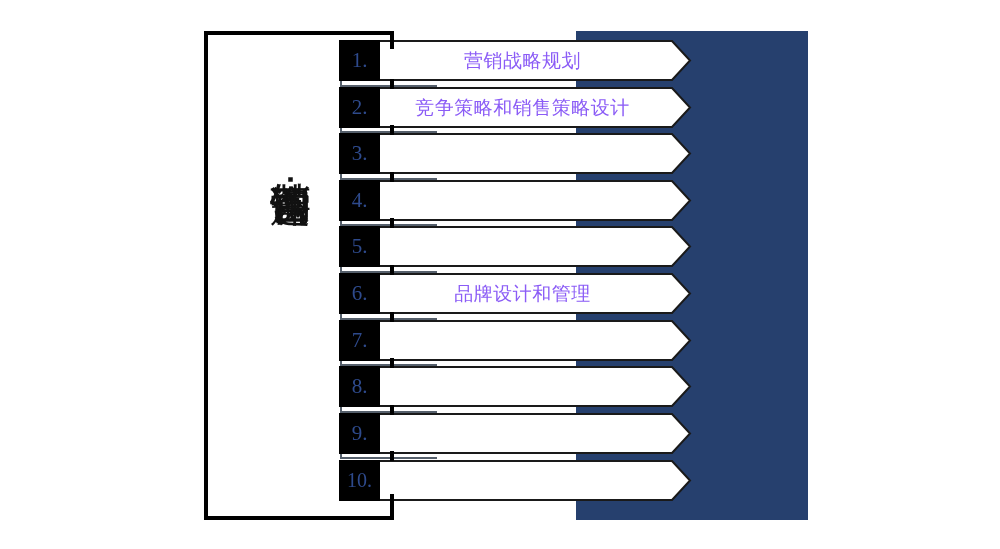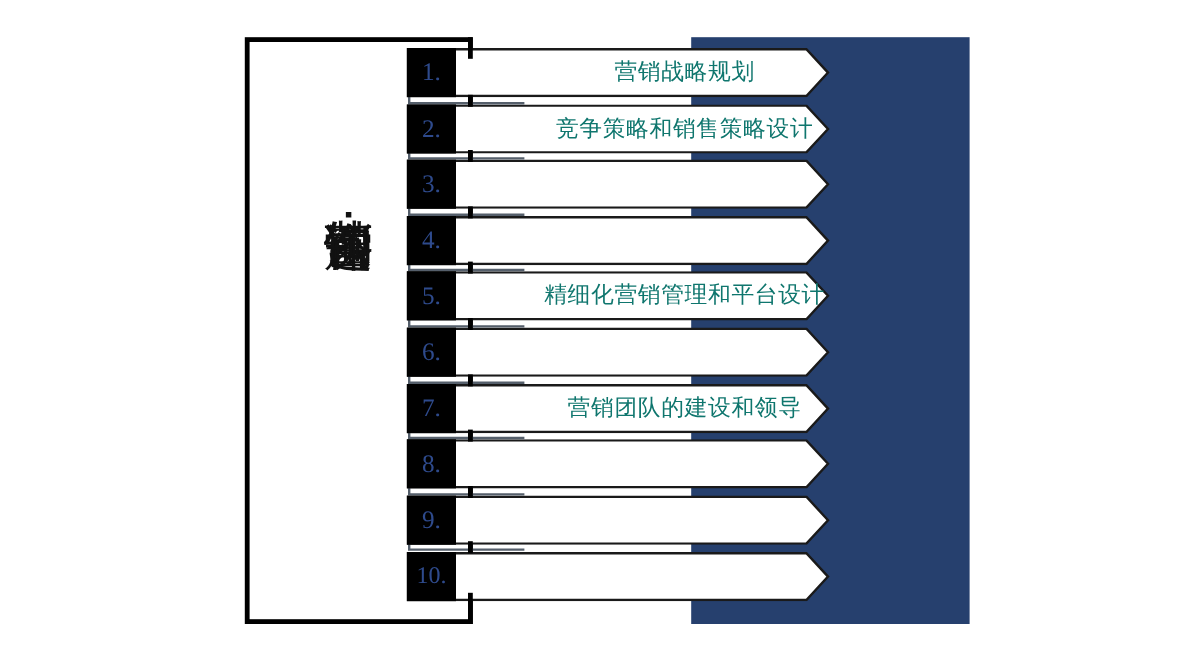--- a/index.html
+++ b/index.html
@@ -108,25 +108,24 @@
   .row-label {
     position: absolute;
     left: 41px;
     top: 0;
     width: 285px;
     height: 41px;
     line-height: 41px;
     text-align: center;
     font-family: "Liberation Sans", "DejaVu Sans", sans-serif;
     font-size: 19px;
-    color: #0f766e;
+    color: #8b5cf6;
     z-index: 2;
     white-space: nowrap;
     letter-spacing: 0.5px;
-    padding-left: 48px;
   }
 
   
   .connector {
     position: absolute;
     left: 339px;
     width: 100px;
     height: 9px;
     z-index: 1;
   }
@@ -211,50 +210,49 @@
         </svg>
       </div>
       <div class="spine" style="top: 218.4px; height: 10px;"></div>
       <div class="row" style="top: 226.4px;">
         <div class="row-arrow">
           <svg viewBox="0 0 353 41" xmlns="http://www.w3.org/2000/svg">
             <path d="M1 1 L333 1 L351 20.5 L333 40 L1 40 Z" fill="#ffffff" stroke="#1a1a1a" stroke-width="2"></path>
           </svg>
         </div>
         <div class="row-num">5.</div>
-        <div class="row-label">精细化营销管理和平台设计</div>
       </div>
       <div class="connector" style="top: 265px;">
         <svg viewBox="0 0 100 9" xmlns="http://www.w3.org/2000/svg">
           <path d="M2 1 L2 7 L98 7" fill="none" stroke="#555f6b" stroke-width="2"></path>
         </svg>
       </div>
       <div class="spine" style="top: 265px; height: 10px;"></div>
       <div class="row" style="top: 273px;">
         <div class="row-arrow">
           <svg viewBox="0 0 353 41" xmlns="http://www.w3.org/2000/svg">
             <path d="M1 1 L333 1 L351 20.5 L333 40 L1 40 Z" fill="#ffffff" stroke="#1a1a1a" stroke-width="2"></path>
           </svg>
         </div>
         <div class="row-num">6.</div>
+        <div class="row-label">品牌设计和管理</div>
       </div>
       <div class="connector" style="top: 311.6px;">
         <svg viewBox="0 0 100 9" xmlns="http://www.w3.org/2000/svg">
           <path d="M2 1 L2 7 L98 7" fill="none" stroke="#555f6b" stroke-width="2"></path>
         </svg>
       </div>
       <div class="spine" style="top: 311.6px; height: 10px;"></div>
       <div class="row" style="top: 319.6px;">
         <div class="row-arrow">
           <svg viewBox="0 0 353 41" xmlns="http://www.w3.org/2000/svg">
             <path d="M1 1 L333 1 L351 20.5 L333 40 L1 40 Z" fill="#ffffff" stroke="#1a1a1a" stroke-width="2"></path>
           </svg>
         </div>
         <div class="row-num">7.</div>
-        <div class="row-label">营销团队的建设和领导</div>
       </div>
       <div class="connector" style="top: 358.2px;">
         <svg viewBox="0 0 100 9" xmlns="http://www.w3.org/2000/svg">
           <path d="M2 1 L2 7 L98 7" fill="none" stroke="#555f6b" stroke-width="2"></path>
         </svg>
       </div>
       <div class="spine" style="top: 358.2px; height: 10px;"></div>
       <div class="row" style="top: 366.2px;">
         <div class="row-arrow">
           <svg viewBox="0 0 353 41" xmlns="http://www.w3.org/2000/svg">

